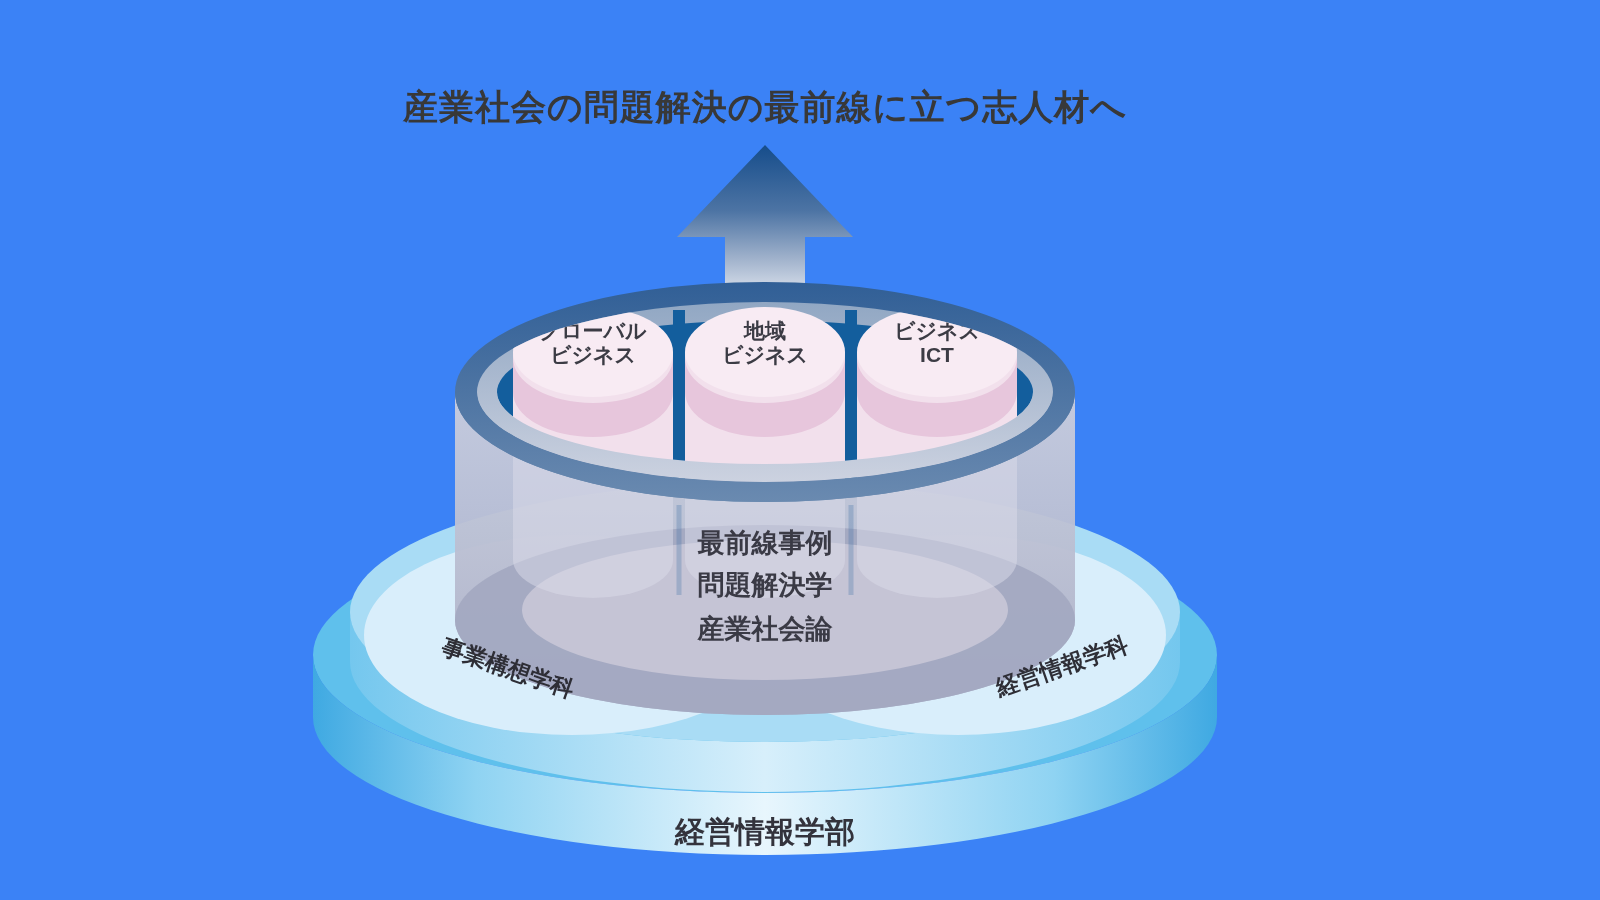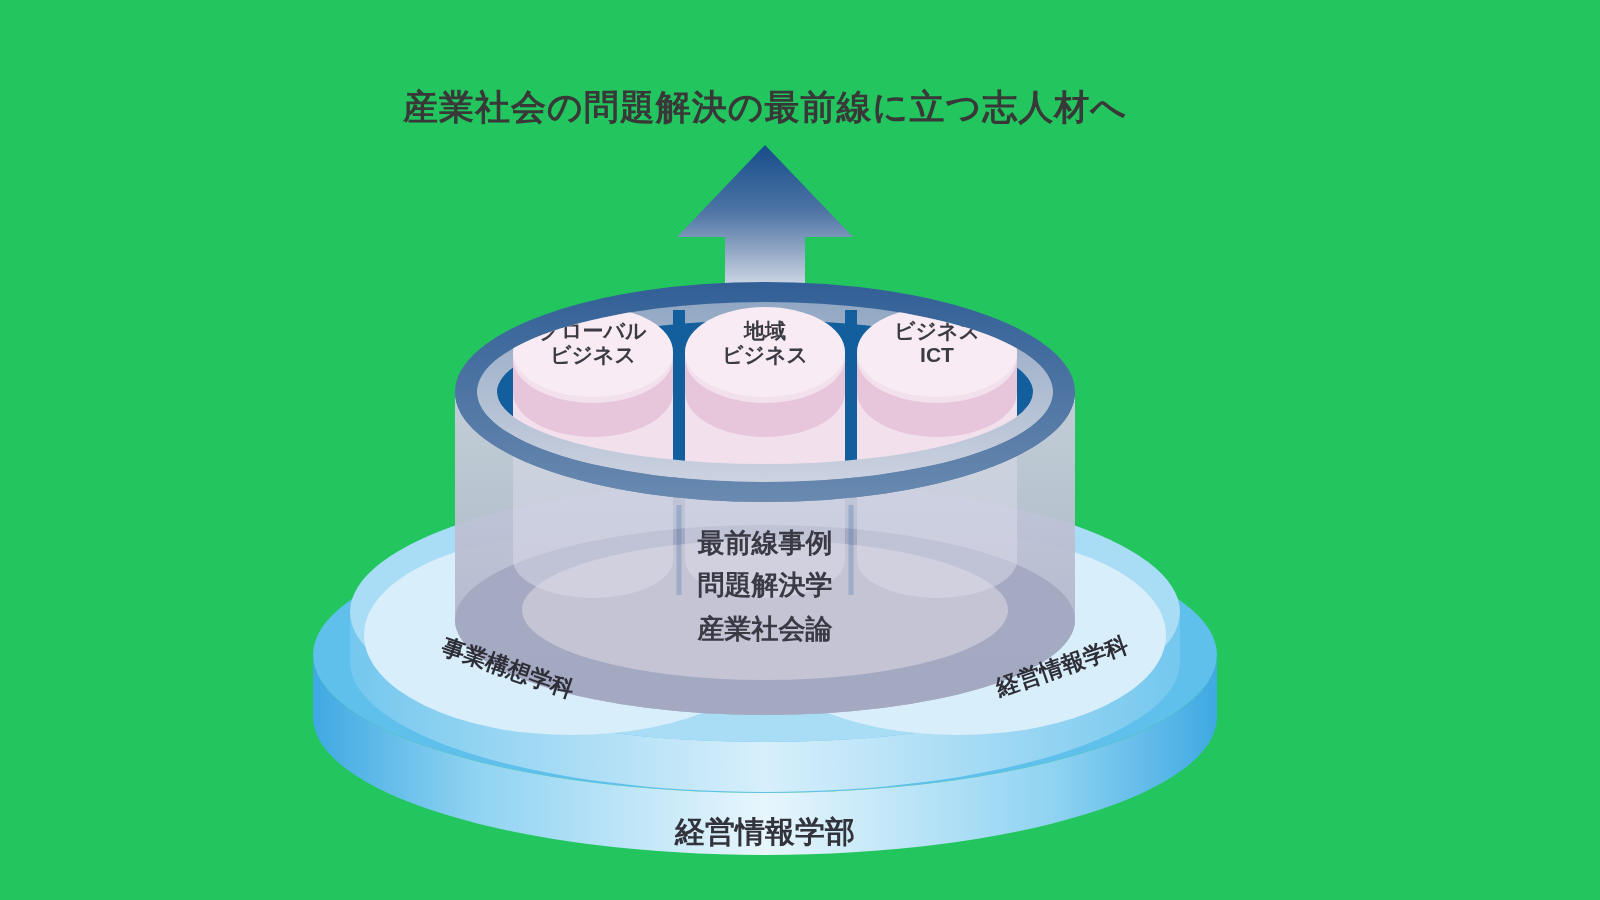--- a/index.html
+++ b/index.html
@@ -1,19 +1,19 @@
 <!DOCTYPE html>
 <html><head>
 <meta charset="utf-8">
 <style>
   html,body{margin:0;padding:0;background:#ffffff;}
   .stage{
     position:relative;
     width:1600px;height:900px;
-    background:#22c55e;
+    background:#3b82f6;
     overflow:hidden;
     font-family:"Liberation Sans","DejaVu Sans",sans-serif;
   }
   svg{display:block;}
   text{
     font-family:"Liberation Sans","DejaVu Sans",sans-serif;
     font-weight:bold;
   }
 </style>
 </head>

